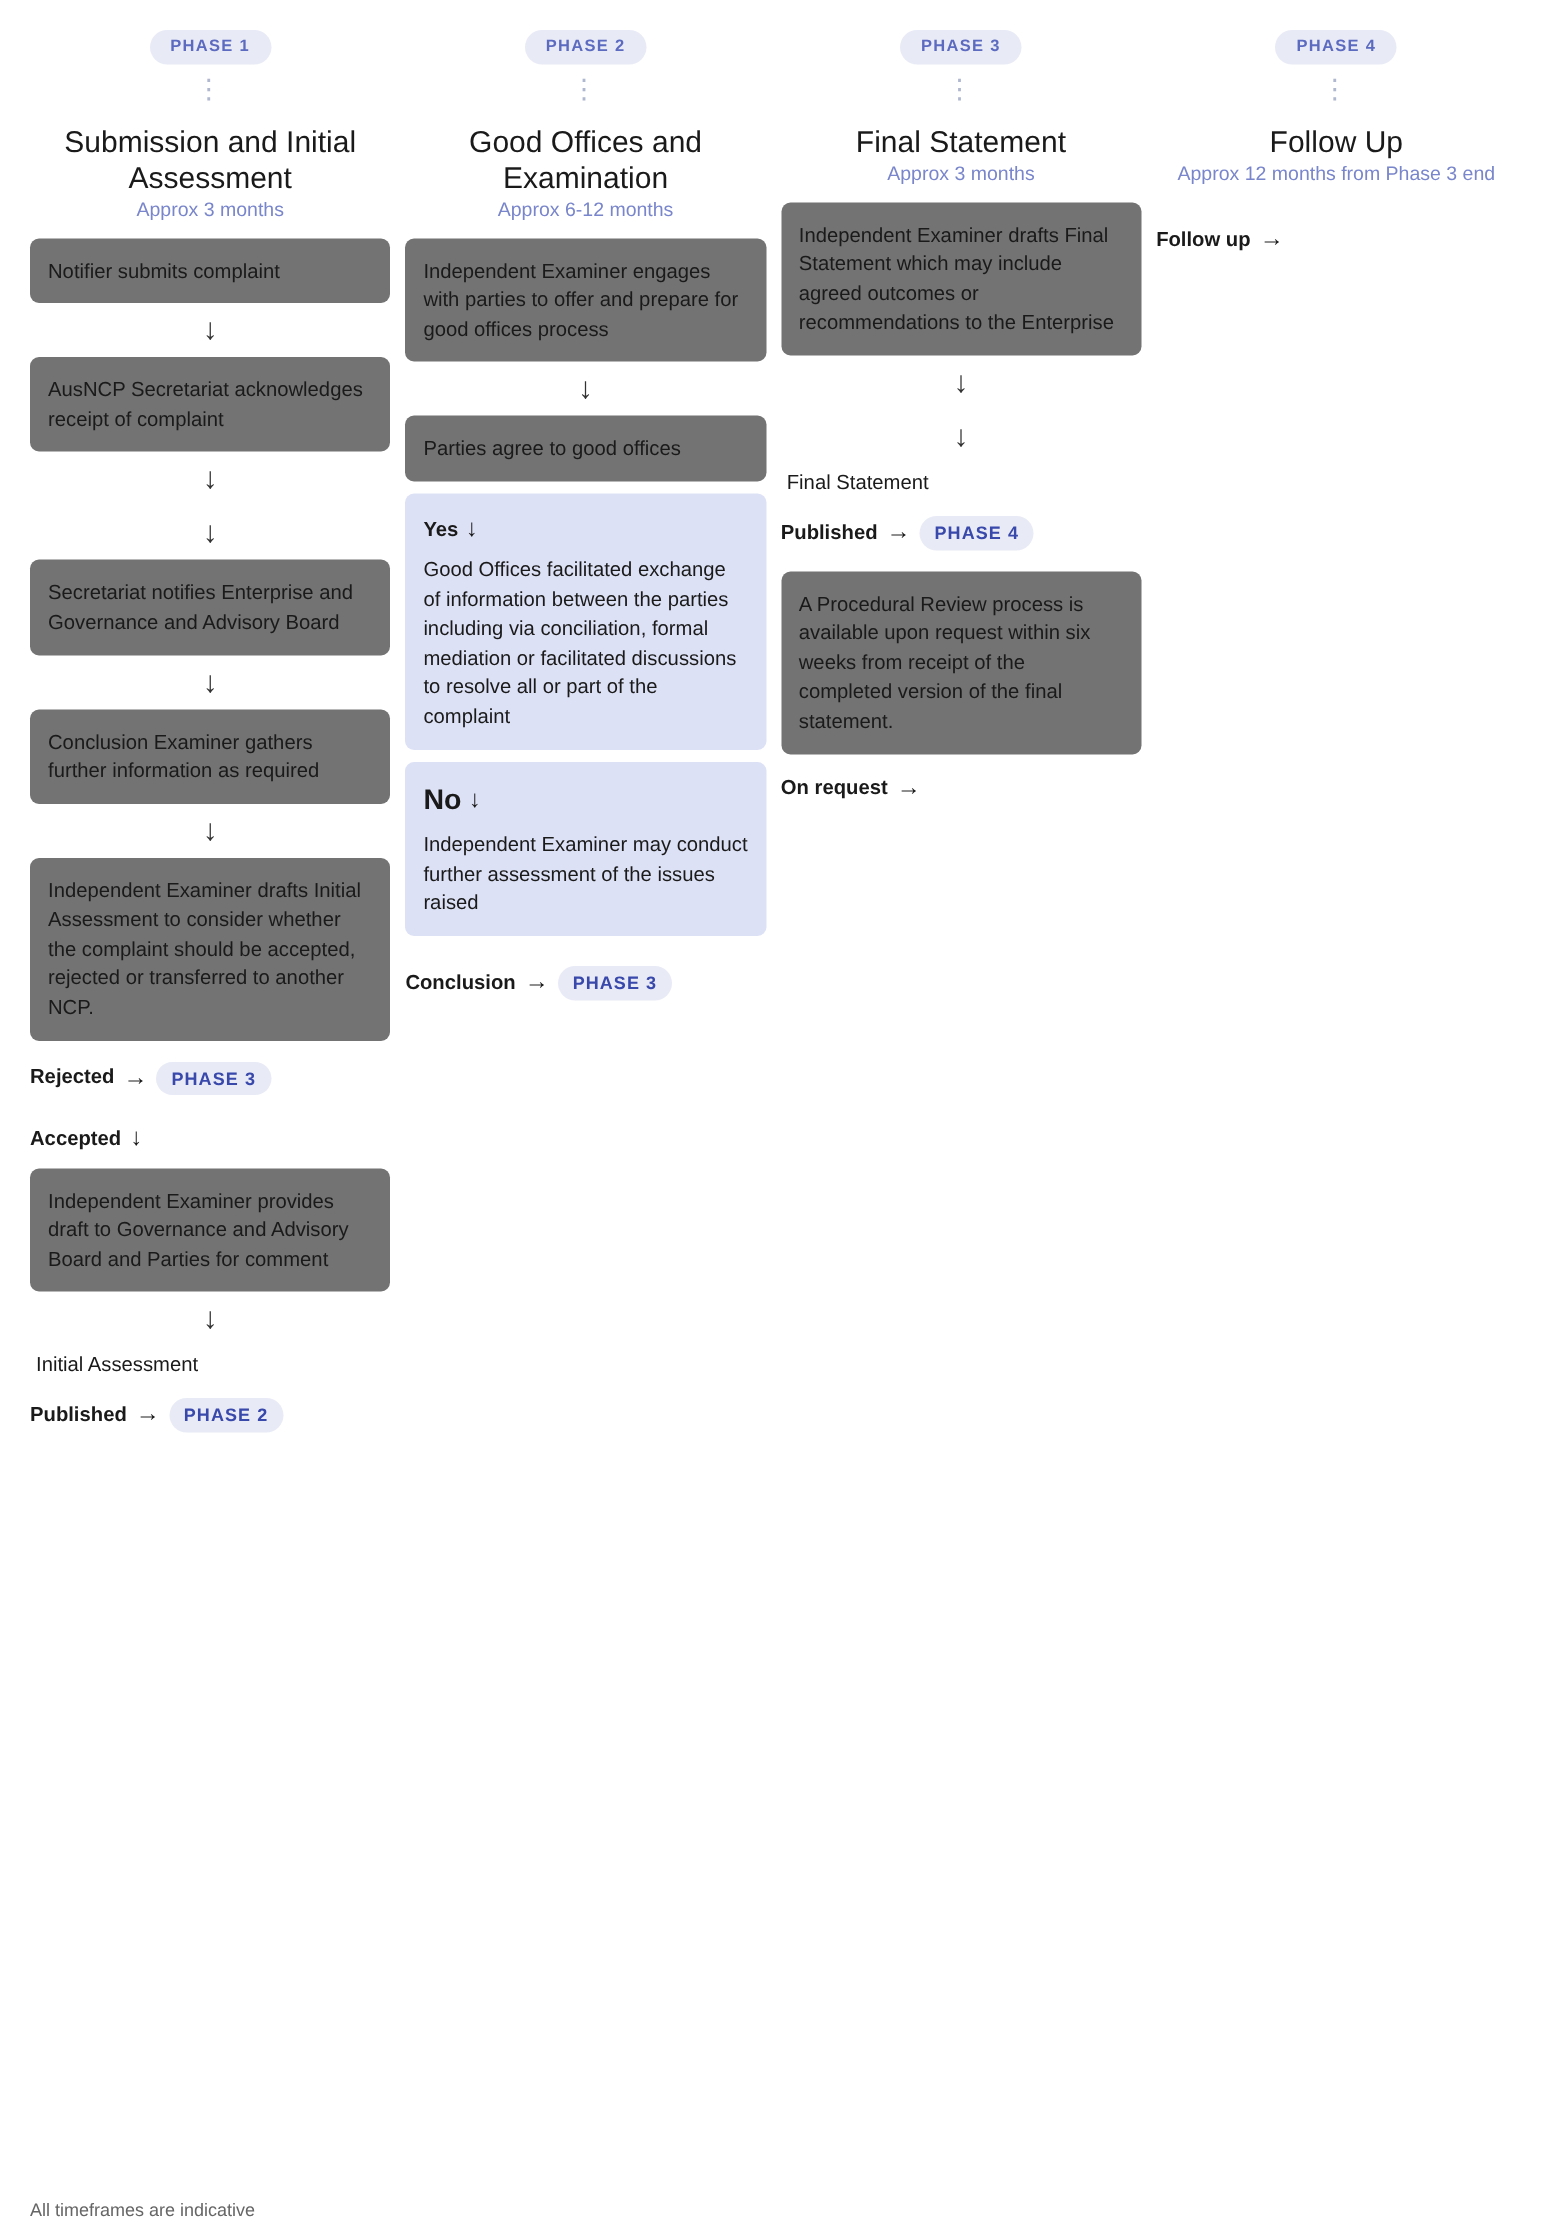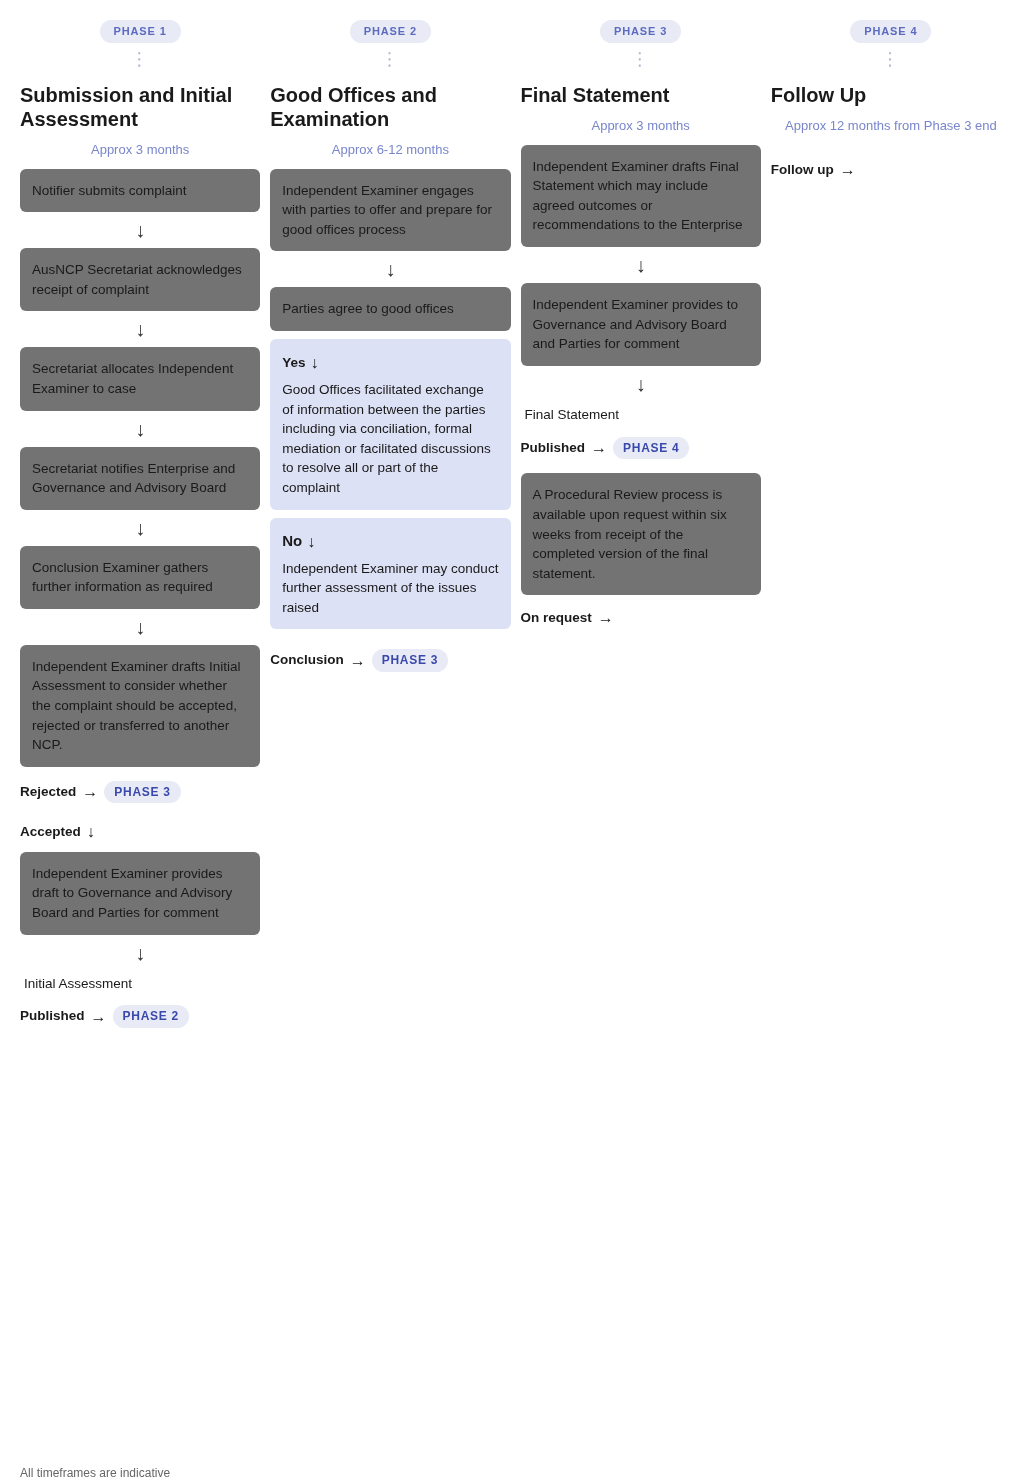--- a/index.html
+++ b/index.html
@@ -58,22 +58,23 @@
     }
 
     .phase-col {
       display: flex;
       flex-direction: column;
       align-items: stretch;
     }
 
     .phase-title {
       font-size: 20px;
-      font-weight: 700;
-      margin-bottom: 10px;
+      font-weight: 400;
+      text-align: center;
+      margin-bottom: 0;
       line-height: 1.2;
     }
 
     .phase-duration {
       color: #7986cb;
       text-align: center;
       font-size: 13px;
       margin-bottom: 10px;
     }
 
@@ -126,21 +127,21 @@
     }
 
     
     .yes-label {
       font-weight: 700;
       font-size: 13.5px;
     }
 
     .no-label {
       font-weight: 700;
-      font-size: 15px;
+      font-size: 19px;
     }
 
     .footer-note {
       position: absolute;
       bottom: 0;
       left: 20px;
       font-size: 12px;
       color: #666;
     }
   </style>
@@ -171,21 +172,20 @@
   <div class="phases-body">
 
     <div class="phase-col">
       <div class="phase-title">Submission and Initial Assessment</div>
       <div class="phase-duration">Approx 3 months</div>
 
       <div class="box">Notifier submits complaint</div>
       <div class="arrow-down">↓</div>
       <div class="box">AusNCP Secretariat acknowledges receipt of complaint</div>
       <div class="arrow-down">↓</div>
-      <div class="box">Secretariat allocates Independent Examiner to case</div>
       <div class="arrow-down">↓</div>
       <div class="box">Secretariat notifies Enterprise and Governance and Advisory Board</div>
       <div class="arrow-down">↓</div>
       <div class="box">Conclusion Examiner gathers further information as required</div>
       <div class="arrow-down">↓</div>
       <div class="box">Independent Examiner drafts Initial Assessment to consider whether the complaint should be accepted, rejected or transferred to another NCP.</div>
 
       <div style="margin: 8px 0 4px 0;">
         <div class="action-row">
           <span class="action-label">Rejected</span>
@@ -249,21 +249,20 @@
         </div>
       </div>
     </div>
 
     <div class="phase-col">
       <div class="phase-title">Final Statement</div>
       <div class="phase-duration">Approx 3 months</div>
 
       <div class="box">Independent Examiner drafts Final Statement which may include agreed outcomes or recommendations to the Enterprise</div>
       <div class="arrow-down">↓</div>
-      <div class="box">Independent Examiner provides to Governance and Advisory Board and Parties for comment</div>
       <div class="arrow-down">↓</div>
       <div style="font-size:13.5px; margin: 4px 0 4px 0; padding: 0 4px;">Final Statement</div>
       <div style="margin: 2px 0 10px 0;">
         <div class="action-row">
           <span class="action-label">Published</span>
           <span class="arrow-right">→</span>
           <span class="phase-link-badge">PHASE 4</span>
         </div>
       </div>
 

